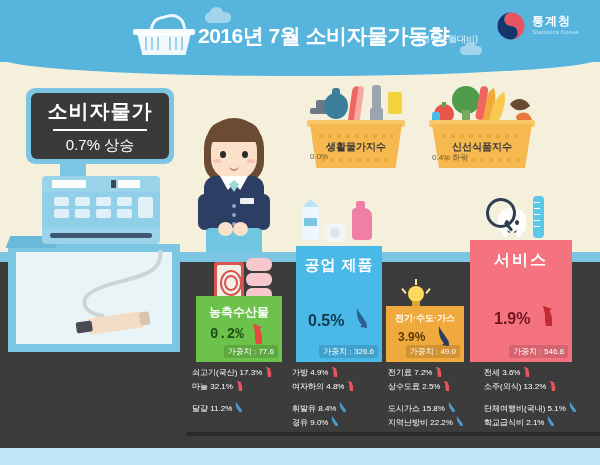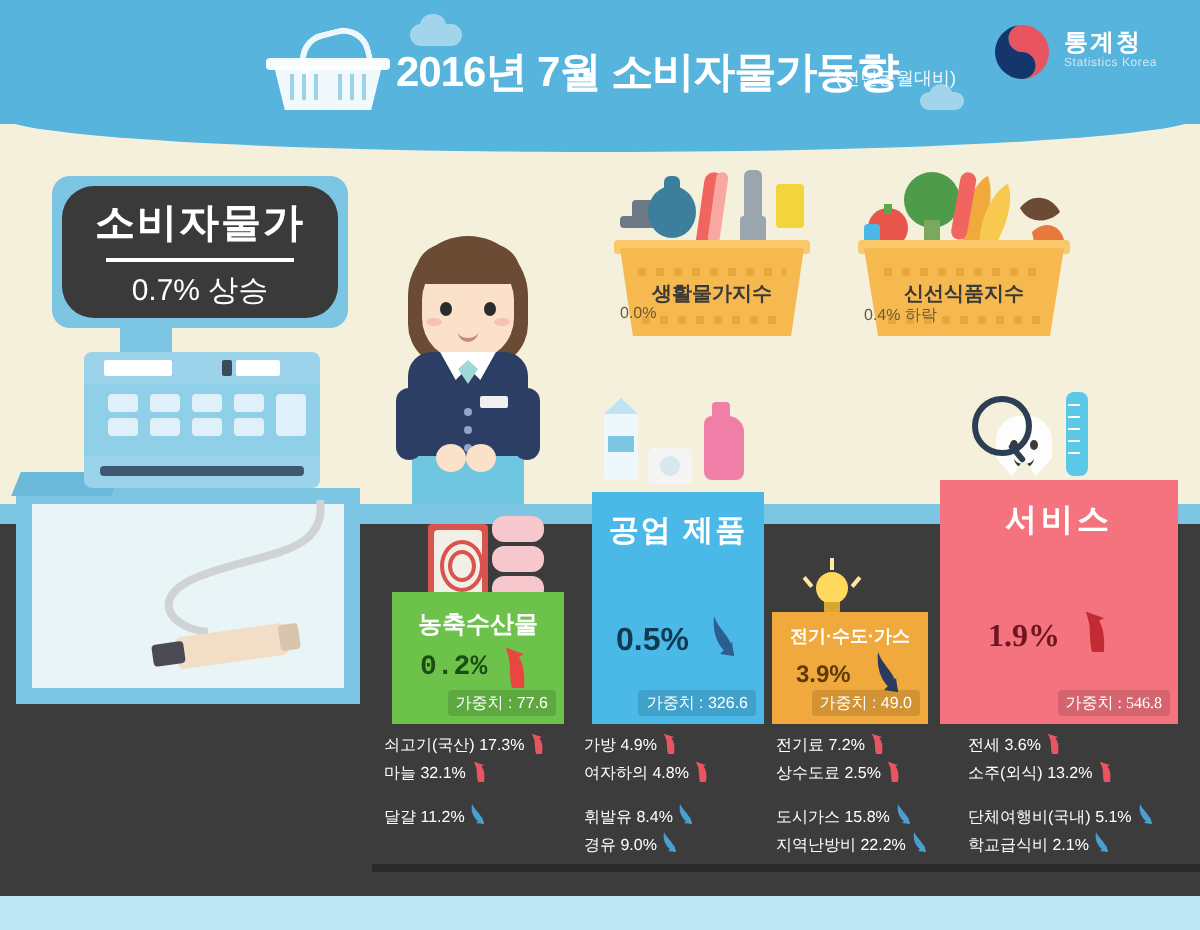--- a/index.html
+++ b/index.html
@@ -60,21 +60,21 @@
   .logo-kr{position:absolute;left:36px;top:4px;font-size:12px;font-weight:bold;color:#ffffff;letter-spacing:1px;}
   .logo-en{position:absolute;left:36px;top:20px;font-size:6px;color:#cfe8f5;letter-spacing:.3px;}
 
   
   .monitor{
     position:absolute;left:26px;top:88px;width:148px;height:76px;
     background:#7cc6e4;border-radius:9px;padding:5px;box-sizing:border-box;
     z-index:12;
   }
   .monitor-screen{
-    width:100%;height:100%;background:#3a3a3a;border-radius:16px;
+    width:100%;height:100%;background:#3a3a3a;border-radius:6px;
     display:flex;flex-direction:column;align-items:center;justify-content:center;
   }
   .m-line1{font-size:20px;font-weight:bold;color:#ffffff;letter-spacing:1px;}
   .m-div{width:94px;height:2px;background:#ffffff;margin:4px 0 5px;}
   .m-line2{font-size:15px;color:#ffffff;}
   .monitor-neck{position:absolute;left:60px;top:164px;width:26px;height:14px;background:#7cc6e4;z-index:11;}
 
   
   .register{position:absolute;left:42px;top:176px;width:118px;height:68px;z-index:12;}
   .reg-top{position:absolute;left:0;top:0;width:118px;height:16px;background:#9bd4ea;border-radius:4px 4px 0 0;}
@@ -160,21 +160,21 @@
   .bar1 .bar-pct{left:14px;top:30px;font-size:14px;color:#1d4d12;font-family:Liberation Mono, monospace;}
 
   .bar2{left:296px;top:246px;width:86px;height:116px;background:#4ab9e8;}
   .bar2 .bar-title{top:10px;font-size:15px;letter-spacing:1px;}
   .bar2 .bar-pct{left:12px;top:66px;font-size:16px;color:#11394f;}
 
   .bar3{left:386px;top:306px;width:78px;height:56px;background:#f0a93c;}
   .bar3 .bar-title{top:6px;font-size:9px;}
   .bar3 .bar-pct{left:12px;top:24px;font-size:12px;color:#5b3b08;}
 
-  .bar4{left:470px;top:240px;width:119px;height:122px;background:#f4737e;font-family:Liberation Serif, serif;}
+  .bar4{left:470px;top:240px;width:102px;height:122px;background:#f4737e;}
   .bar4 .bar-title{top:10px;font-size:16px;letter-spacing:2px;}
   .bar4 .bar-pct{left:24px;top:70px;font-size:16px;color:#6d1620;}
 
   
   .meat{position:absolute;left:214px;top:262px;width:30px;height:40px;background:#d9534f;border-radius:2px;z-index:14;}
   .meat .mk{position:absolute;left:3px;top:3px;width:24px;height:34px;background:#f2efe6;border-radius:2px;}
   .meat .mr{position:absolute;border:2px solid #d9534f;border-radius:50%;}
   .pork{position:absolute;left:246px;top:258px;width:26px;height:44px;z-index:14;}
   .pork .slab{position:absolute;left:0;width:26px;height:13px;background:#f7c7ce;border-radius:6px;}
   .milk{position:absolute;left:302px;top:206px;width:17px;height:34px;background:#eef7fb;z-index:14;border-radius:1px;}

